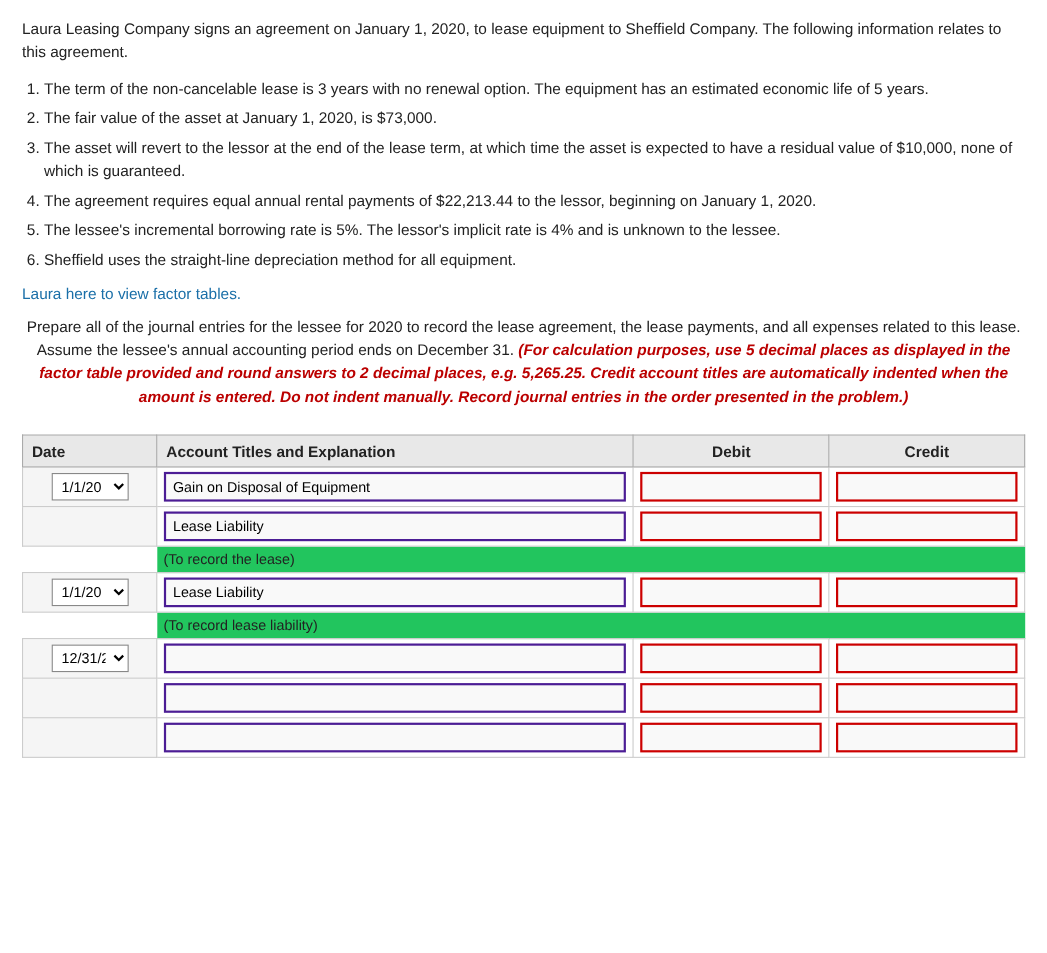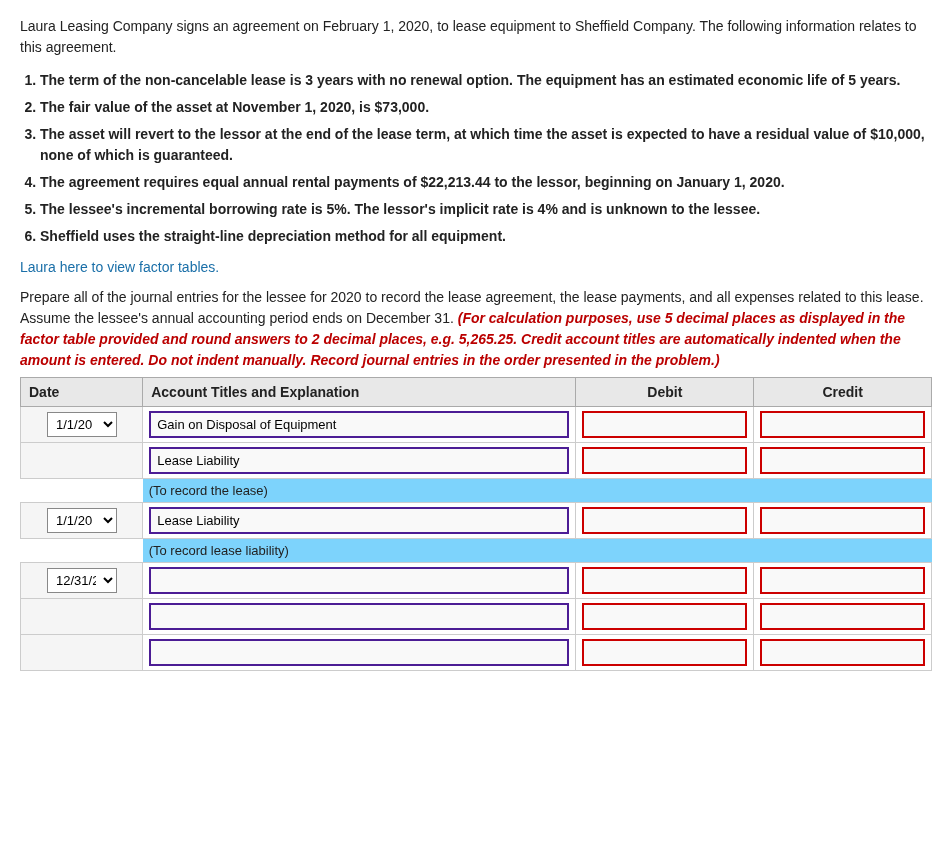--- a/index.html
+++ b/index.html
@@ -11,36 +11,36 @@
       padding: 16px 20px;
       width: 952px;
     }
     .intro-text {
       margin-bottom: 12px;
       line-height: 1.5;
     }
     .numbered-list {
       margin-left: 20px;
       margin-bottom: 2px;
-      font-weight: bold;
     }
     .numbered-list li {
       margin-bottom: 6px;
       line-height: 1.5;
       list-style-type: decimal;
     }
     .click-link {
       color: #1a6fa8;
       text-decoration: none;
       display: block;
       margin: 12px 0;
     }
     .prepare-text {
       line-height: 1.5;
-      margin-bottom: 6px;
+      margin-bottom: 24px;
+      text-align: center;
     }
     .prepare-text em {
       font-style: italic;
       font-weight: bold;
       color: #b00;
     }
     
     .journal-table {
       width: 100%;
       border-collapse: collapse;
@@ -108,31 +108,31 @@
     }
     .note-cell {
       font-size: 13px;
       color: #222;
       padding: 4px 8px;
       border: none;
       background: #fff;
     }
     tr.note-row td {
       border: none;
-      background: #7dd3fc;
+      background: #22c55e;
     }
   </style>
 </head>
 <body>
 
-<p class="intro-text">Laura Leasing Company signs an agreement on February 1, 2020, to lease equipment to Sheffield Company. The following information relates to this agreement.</p>
+<p class="intro-text">Laura Leasing Company signs an agreement on January 1, 2020, to lease equipment to Sheffield Company. The following information relates to this agreement.</p>
 
 <ol class="numbered-list">
   <li>The term of the non-cancelable lease is 3 years with no renewal option. The equipment has an estimated economic life of 5 years.</li>
-  <li>The fair value of the asset at November 1, 2020, is $73,000.</li>
+  <li>The fair value of the asset at January 1, 2020, is $73,000.</li>
   <li>The asset will revert to the lessor at the end of the lease term, at which time the asset is expected to have a residual value of $10,000, none of which is guaranteed.</li>
   <li>The agreement requires equal annual rental payments of $22,213.44 to the lessor, beginning on January 1, 2020.</li>
   <li>The lessee's incremental borrowing rate is 5%. The lessor's implicit rate is 4% and is unknown to the lessee.</li>
   <li>Sheffield uses the straight-line depreciation method for all equipment.</li>
 </ol>
 
 <a class="click-link" href="#">Laura here to view factor tables.</a>
 
 <p class="prepare-text">
   <span>Prepare all of the journal entries for the lessee for 2020 to record the lease agreement, the lease payments, and all expenses related to this lease. Assume the lessee's annual accounting period ends on December 31. </span><em>(For calculation purposes, use 5 decimal places as displayed in the factor table provided and round answers to 2 decimal places, e.g. 5,265.25. Credit account titles are automatically indented when the amount is entered. Do not indent manually. Record journal entries in the order presented in the problem.)</em>

